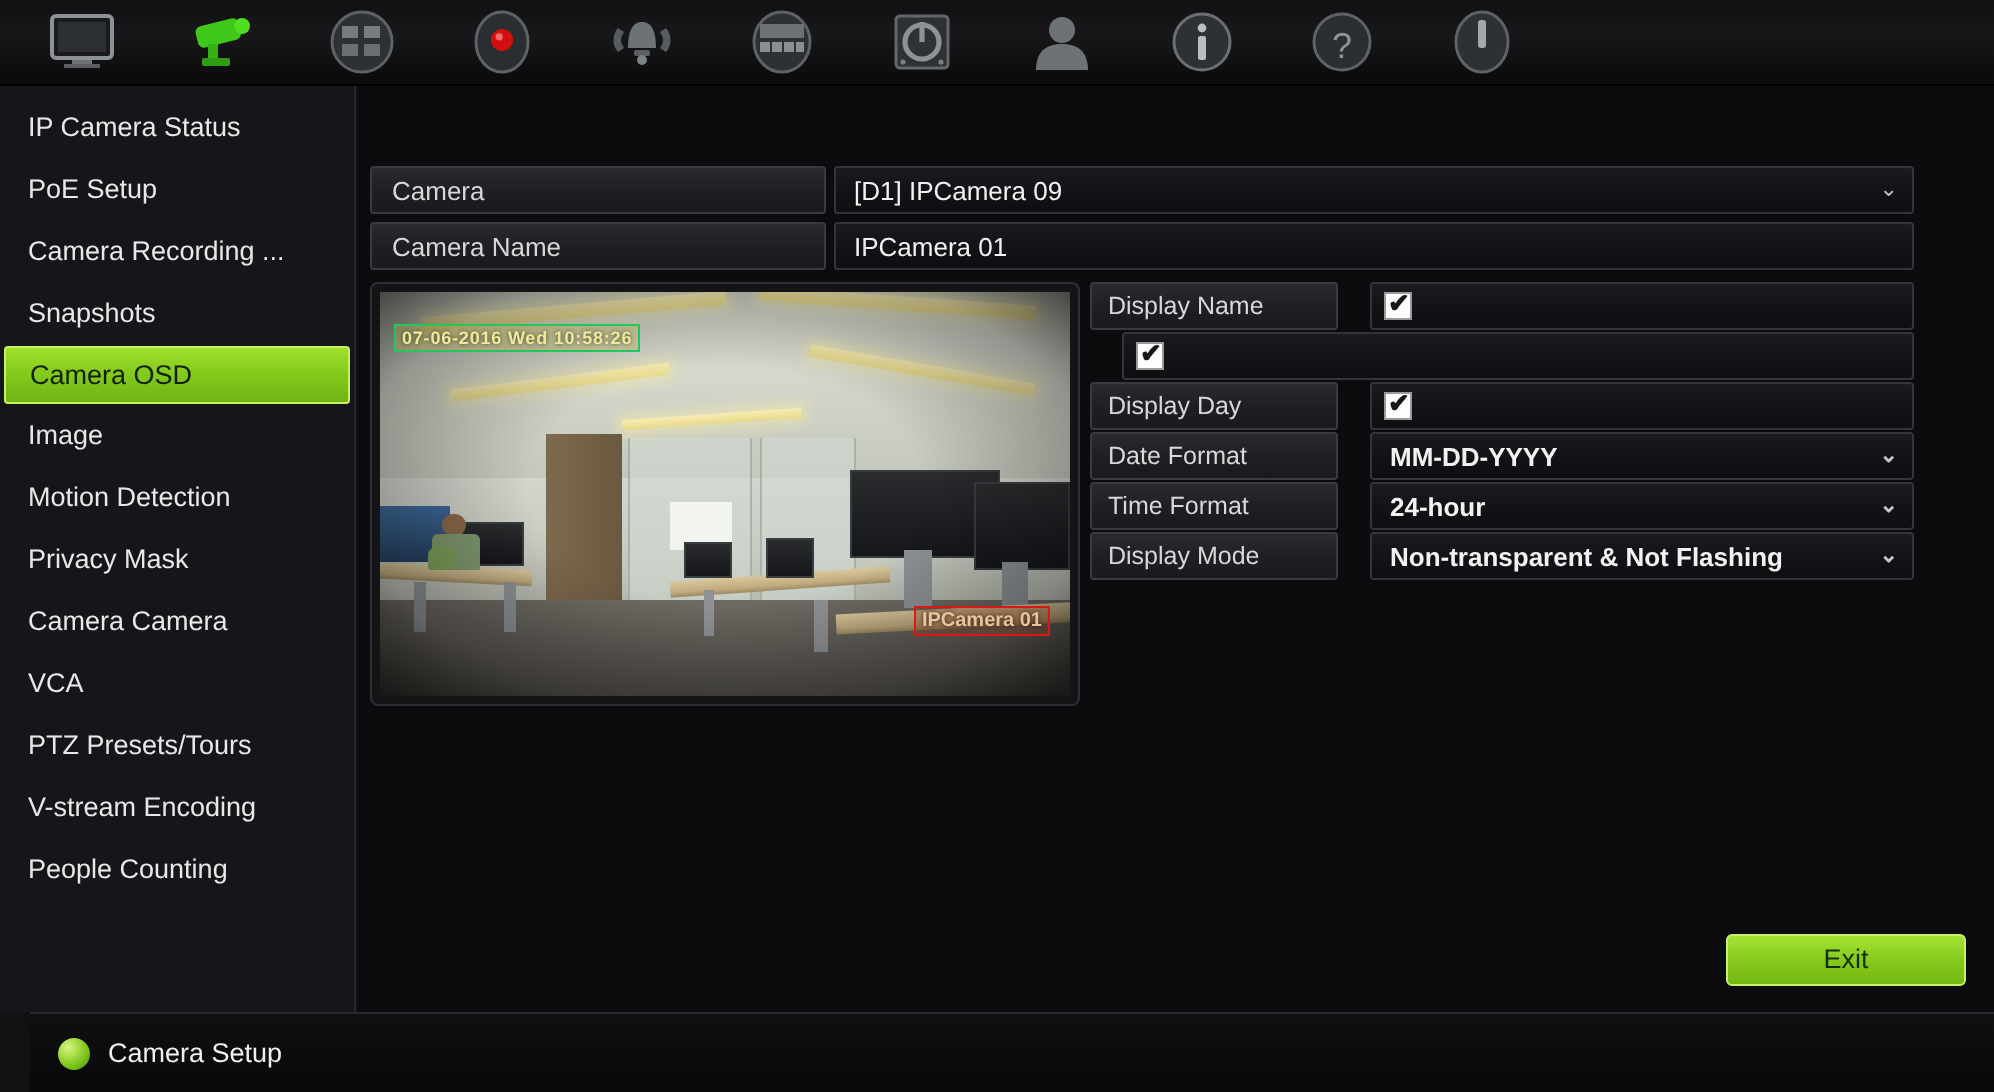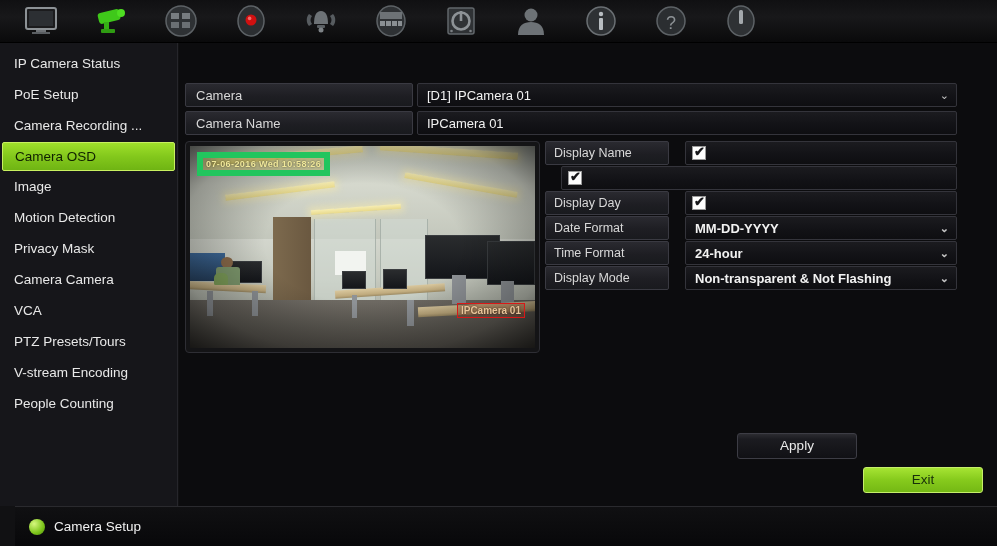--- a/index.html
+++ b/index.html
@@ -201,28 +201,28 @@
   .sc-stand { background: #8e9296; }
   .sc-plant { background: #7fa05a; border-radius: 40% 40% 10% 10%; }
   .sc-vign {
     left: 0; top: 0; width: 100%; height: 100%;
     background: radial-gradient(ellipse at 50% 48%, rgba(0,0,0,0) 40%, rgba(0,0,0,0.30) 76%, rgba(0,0,0,0.72) 100%);
   }
 
   
   #osd-datetime {
     position: absolute;
-    left: 7px; top: 6px;
+    left: 7px; top: 16px;
     font-size: 9px;
     font-weight: bold;
     color: #f0e89a;
     letter-spacing: 0.4px;
     white-space: nowrap;
     padding: 1px 3px;
-    border: 6px solid #22c55e;
+    border: 1px solid #22c55e;
     background: rgba(190,180,60,0.30);
     text-shadow: 0 0 2px rgba(0,0,0,0.6);
     cursor: move;
   }
   #osd-name {
     position: absolute;
     right: 10px; bottom: 30px;
     font-size: 10px;
     font-weight: bold;
     color: #e8c49a;
@@ -466,38 +466,39 @@
         </svg>
       </span>
     </div>
 
   </div>
 
   <div id="sidebar">
     <div class="side-item">IP Camera Status</div>
     <div class="side-item">PoE Setup</div>
     <div class="side-item">Camera Recording ...</div>
+    <div class="side-item">Snapshots</div>
     <div class="side-item active">Camera OSD</div>
     <div class="side-item">Image</div>
     <div class="side-item">Motion Detection</div>
     <div class="side-item">Privacy Mask</div>
     <div class="side-item">Camera Camera</div>
     <div class="side-item">VCA</div>
     <div class="side-item">PTZ Presets/Tours</div>
     <div class="side-item">V-stream Encoding</div>
     <div class="side-item">People Counting</div>
   </div>
 
   <div id="main">
 
 
     <div class="form-row" style="top:40px;">
       <div class="row-label">Camera</div>
       <div class="row-value">
-        <span>[D1] IPCamera 01</span>
+        <span>[D1] IPCamera 09</span>
         <span class="chev">⌄</span>
       </div>
     </div>
 
     <div class="form-row" style="top:68px;">
       <div class="row-label">Camera Name</div>
       <div class="row-value input-field">
         <span>IPCamera 01</span>
       </div>
     </div>
@@ -590,21 +591,20 @@
         <div class="osd-label">Display Mode</div>
         <div class="osd-ctl">
           <span>Non-transparent &amp; Not Flashing</span>
           <span class="chev">⌄</span>
         </div>
       </div>
 
     </div>
 
     <div id="btns">
-      <div class="btn btn-dark">Apply</div>
       <div class="btn btn-green">Exit</div>
     </div>
 
   </div>
 
   <div id="statusbar">
     <span id="status-dot"></span>
     <span id="status-text">Camera Setup</span>
   </div>
 

